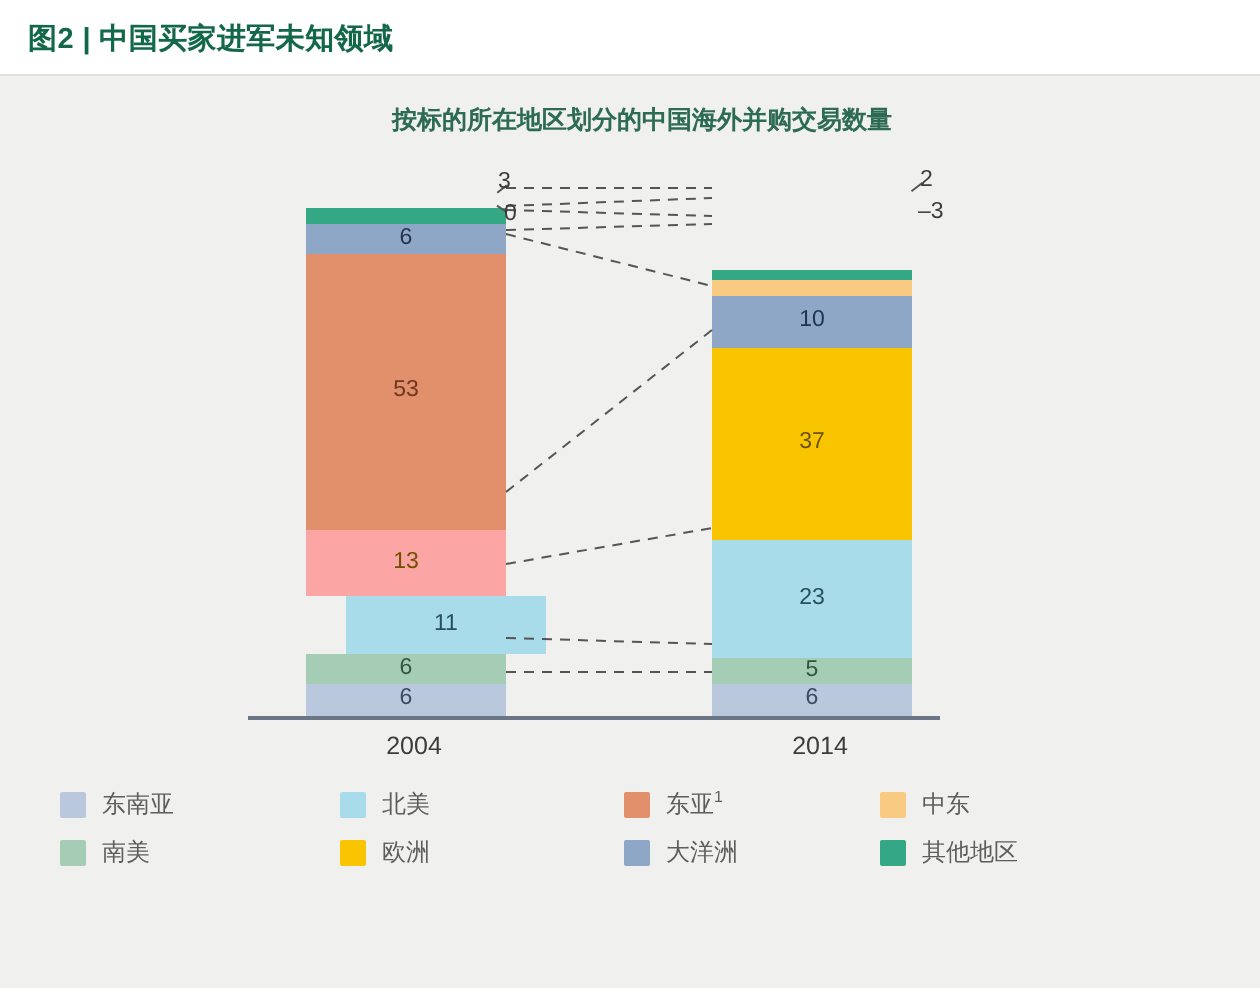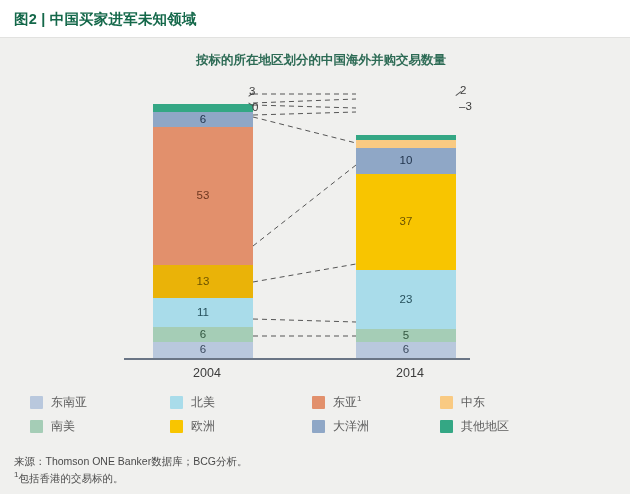--- a/index.html
+++ b/index.html
@@ -223,24 +223,24 @@
 
     <div class="axis-line"></div>
 
     <div class="bar-col y2004">
         <div class="seg" style="background: rgb(185, 200, 221); height: 15.5644px; color: rgb(59, 74, 94);">
           <span class="seg-label">6</span>
         </div>
         <div class="seg" style="background: rgb(165, 205, 182); height: 15.5644px; color: rgb(49, 86, 63);">
           <span class="seg-label">6</span>
         </div>
-        <div class="seg" style="background: rgb(169, 220, 234); height: 28.5347px; color: rgb(38, 80, 92);">
+        <div class="seg" style="background: rgb(169, 220, 234); height: 28.5347px; color: rgb(38, 80, 92); margin-left: 20px;">
           <span class="seg-label">11</span>
         </div>
-        <div class="seg" style="background: #eab308; height: 33.7228px; color: rgb(107, 82, 0);">
+        <div class="seg" style="background: #fca5a5; height: 33.7228px; color: rgb(107, 82, 0);">
           <span class="seg-label">13</span>
         </div>
         <div class="seg" style="background: rgb(226, 144, 108); height: 137.485px; color: rgb(109, 55, 32);">
           <span class="seg-label">53</span>
         </div>
         <div class="seg" style="background: rgb(143, 167, 198); height: 15.5644px; color: rgb(34, 53, 77);">
           <span class="seg-label">6</span>
         </div>
         <div class="seg hide-label" style="background: rgb(249, 202, 130); height: 0px; color: rgb(107, 74, 16);"></div>
         <div class="seg hide-label" style="background: rgb(52, 167, 132); height: 7.78218px; color: rgb(13, 71, 51);"></div>
@@ -329,20 +329,16 @@
       <div class="legend-item" style="left: 440px; top: 2px; justify-content: space-between;">
         <span class="swatch" style="background: rgb(249, 202, 130);"></span>
         <span class="lg-label">中东</span>
       </div>
       <div class="legend-item" style="left: 440px; top: 26px; justify-content: center;">
         <span class="swatch" style="background: rgb(52, 167, 132);"></span>
         <span class="lg-label">其他地区</span>
       </div>
     </div>
 
-  <div class="source">
-    <div>来源：Thomson ONE Banker数据库；BCG分析。</div>
-    <div><sup>1</sup><span>包括香港的交易标的。</span></div>
-  </div>
 
 
   <div class="footer-band"></div>
 </div>
 
 </body></html>

